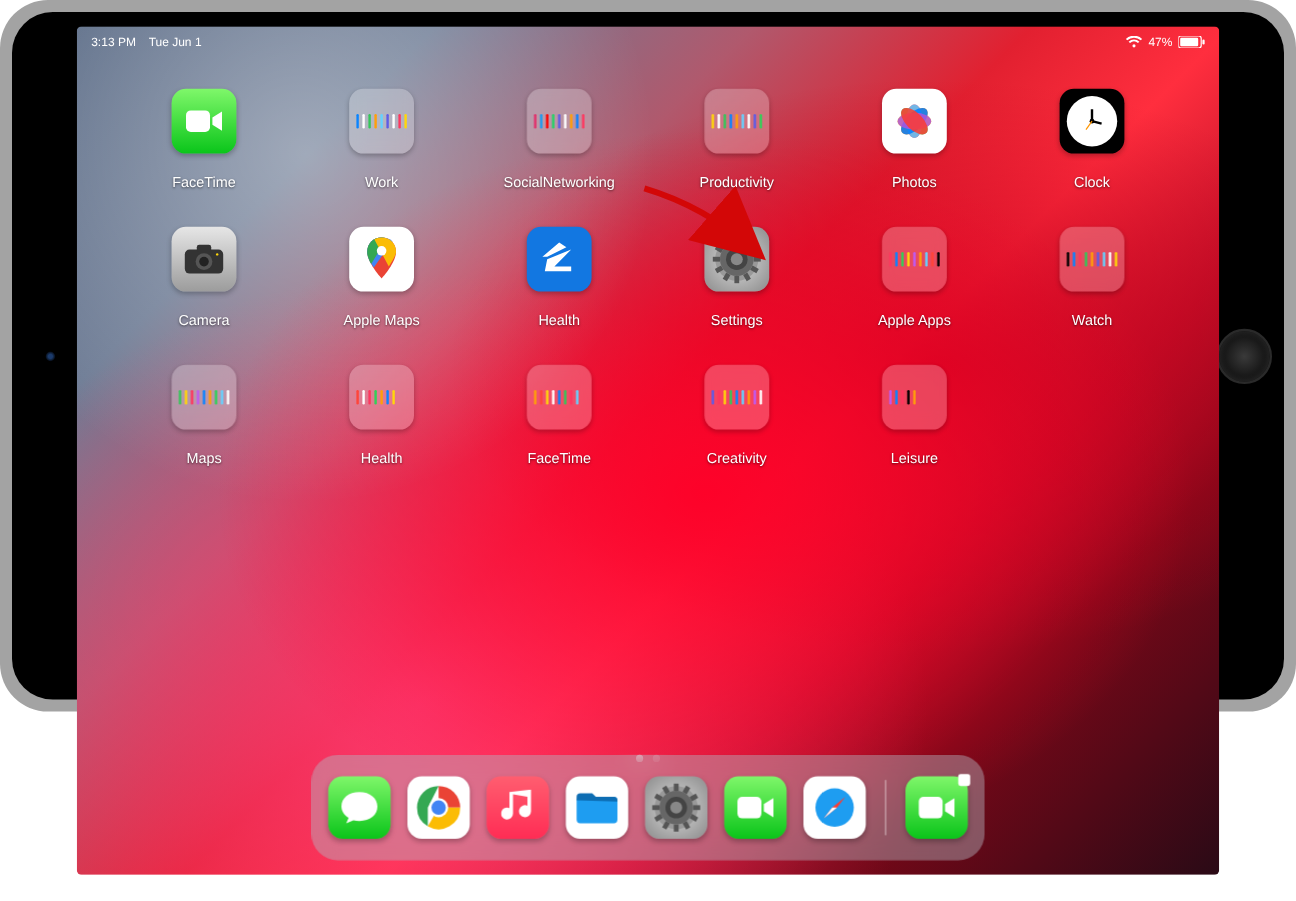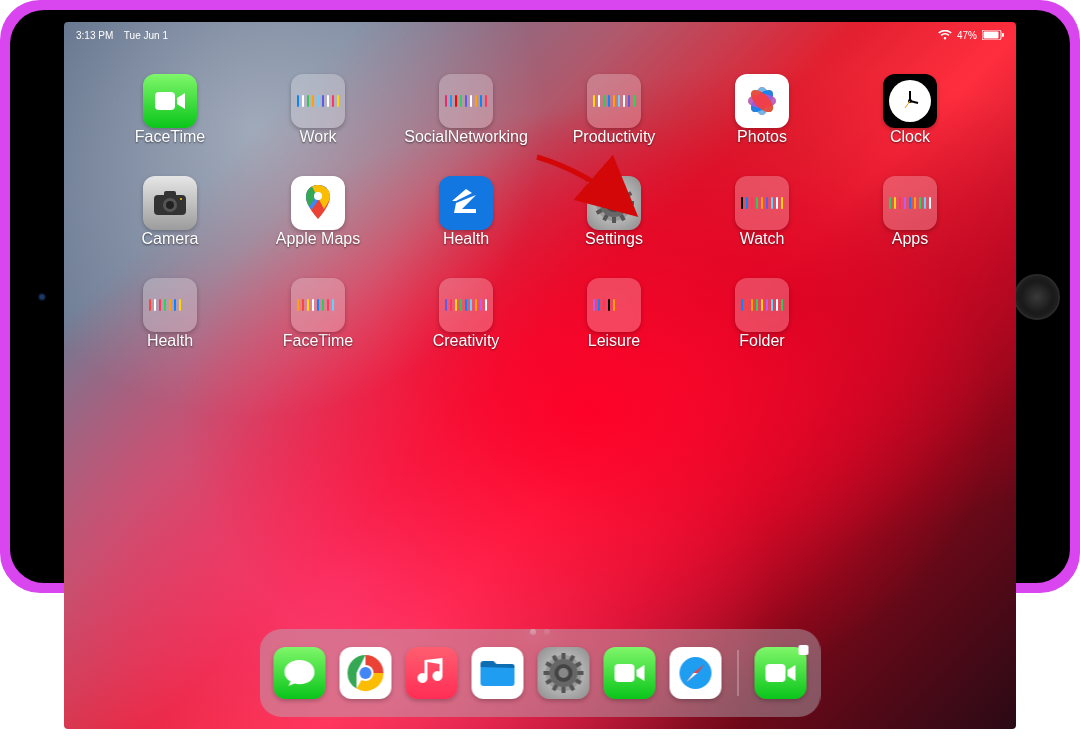--- a/index.html
+++ b/index.html
@@ -1,32 +1,32 @@
 <!DOCTYPE html>
 <html><head>
 <meta charset="utf-8">
 <style>
   html,body{margin:0;padding:0;width:1080px;height:751px;background:#fff;font-family:-apple-system,BlinkMacSystemFont,"Helvetica Neue",Arial,sans-serif;overflow:hidden}
-  .frame{position:relative;width:1080px;height:593px;background:#d946ef;border-radius:40px;box-sizing:border-box}
+  .frame{position:relative;width:1080px;height:593px;background:#a3a3a3;border-radius:40px;box-sizing:border-box}
   .bezel{position:absolute;inset:10px;background:#000;border-radius:34px}
   .screen{position:absolute;top:22px;left:64px;width:952px;height:707px;border-radius:4px;overflow:hidden;
     background:
       radial-gradient(circle at 20% 15%, rgba(255,255,255,.35), transparent 30%),
       radial-gradient(ellipse at 55% 55%, rgba(255,0,40,.95), rgba(255,0,40,0) 55%),
       radial-gradient(ellipse at 75% 40%, rgba(200,0,30,.9), rgba(200,0,30,0) 40%),
       radial-gradient(ellipse at 30% 80%, rgba(255,60,120,.85), rgba(255,60,120,0) 45%),
       linear-gradient(135deg,#5a6b86 0%, #6e7c95 18%, #b0596d 34%, #e22030 48%, #ff2e3e 58%, #c01028 70%, #7a0818 80%, #2a0a16 100%)}
   .statusbar{position:absolute;top:4px;left:0;right:0;height:18px;display:flex;justify-content:space-between;align-items:center;padding:0 12px;font-size:10px;color:#fff;font-weight:500}
   .statusbar .left span{margin-right:8px}
   .statusbar .right{display:flex;align-items:center;gap:5px}
   .wifi-icon svg, .batt-icon svg{display:block}
   .home-grid{position:absolute;top:52px;left:0;right:0;display:grid;grid-template-columns:repeat(6,100px);grid-column-gap:48px;grid-row-gap:30px;justify-content:center;padding:0 40px}
   .app{display:flex;flex-direction:column;align-items:center;width:100px;cursor:pointer}
   .app .icon{width:54px;height:54px;border-radius:12px;box-shadow:0 2px 4px rgba(0,0,0,.25);display:flex;align-items:center;justify-content:center;font-size:26px}
-  .app .label{margin-top:0;font-size:16px;color:#fff;text-shadow:0 1px 2px rgba(0,0,0,.6);white-space:nowrap}
+  .app .label{margin-top:17px;font-size:12px;color:#fff;text-shadow:0 1px 2px rgba(0,0,0,.6);white-space:nowrap}
   .folder-bg{background:rgba(255,255,255,.25);backdrop-filter:blur(6px);display:grid;grid-template-columns:repeat(3,12px);grid-template-rows:repeat(3,12px);gap:3px;padding:6px;box-sizing:border-box}
   .folder-bg span{width:12px;height:12px;border-radius:3px}
   .page-dots{position:absolute;bottom:94px;left:0;right:0;display:flex;justify-content:center;gap:8px}
   .page-dots span{width:6px;height:6px;border-radius:50%;background:rgba(255,255,255,.4)}
   .page-dots span.active{background:#fff}
   .dock{position:absolute;bottom:12px;left:50%;transform:translateX(-50%);height:72px;padding:8px 14px;background:rgba(180,180,190,.45);border-radius:22px;display:flex;align-items:center;gap:14px;backdrop-filter:blur(10px)}
   .dock .icon{width:52px;height:52px;border-radius:12px;display:flex;align-items:center;justify-content:center;font-size:26px;box-shadow:0 2px 4px rgba(0,0,0,.25);cursor:pointer}
   .dock .divider{width:1px;height:46px;background:rgba(255,255,255,.5);margin:0 2px}
   .camera-dot{position:absolute;left:38px;top:50%;width:8px;height:8px;border-radius:50%;background:radial-gradient(circle,#1b3a6b 30%,#000 80%);transform:translateY(-50%)}
   .home-btn{position:absolute;right:20px;top:50%;width:42px;height:42px;border-radius:50%;background:radial-gradient(circle,#3a3a3a 0%,#0f0f0f 70%);border:2px solid #2a2a2a;transform:translateY(-50%);box-shadow:inset 0 0 6px rgba(255,255,255,.15)}
@@ -230,20 +230,34 @@
               <use href="#cog" transform="rotate(330)"></use>
               <circle r="14" fill="#666"></circle>
                 <circle r="9" fill="#444"></circle>
                 <circle r="5" fill="#888"></circle>
             </g>
           </svg>
         </div>
         <div class="label">Settings</div>
       </div>
 
+      <div class="app">
+        <div class="icon folder-bg">
+          <span class="m4"></span>
+            <span class="m2"></span>
+            <span class="m8"></span>
+          <span class="m7"></span>
+            <span class="m5"></span>
+            <span class="m3"></span>
+          <span class="m9"></span>
+            <span class="m10"></span>
+            <span class="m16"></span>
+        </div>
+        <div class="label">Apple Apps</div>
+      </div>
 
       <div class="app">
         <div class="icon folder-bg">
           <span class="m16"></span>
             <span class="m2"></span>
             <span class="m4"></span>
           <span class="m1"></span>
             <span class="m3"></span>
             <span class="m6"></span>
           <span class="m9"></span>
@@ -258,21 +272,21 @@
           <span class="m1"></span>
             <span class="m7"></span>
             <span class="m4"></span>
           <span class="m5"></span>
             <span class="m2"></span>
             <span class="m3"></span>
           <span class="m8"></span>
             <span class="m9"></span>
             <span class="m11"></span>
         </div>
-        <div class="label">Apps</div>
+        <div class="label">Maps</div>
       </div>
 
       <div class="app">
         <div class="icon folder-bg">
           <span class="m10"></span>
             <span class="m11"></span>
             <span class="m4"></span>
           <span class="m8"></span>
             <span class="m3"></span>
             <span class="m2"></span>
@@ -321,34 +335,20 @@
           <span class="m16"></span>
             <span class="m3"></span>
             <span></span>
           <span></span>
             <span></span>
             <span></span>
         </div>
         <div class="label">Leisure</div>
       </div>
 
-      <div class="app">
-        <div class="icon folder-bg">
-          <span class="m2"></span>
-            <span class="m10"></span>
-            <span class="m3"></span>
-          <span class="m8"></span>
-            <span class="m7"></span>
-            <span class="m5"></span>
-          <span class="m9"></span>
-            <span class="m11"></span>
-            <span class="m1"></span>
-        </div>
-        <div class="label">Folder</div>
-      </div>
 
     </div>
 
     <div class="page-dots">
       <span class="active"></span>
       <span></span>
     </div>
 
     <div class="dock">
       <div class="icon ic-messages">

